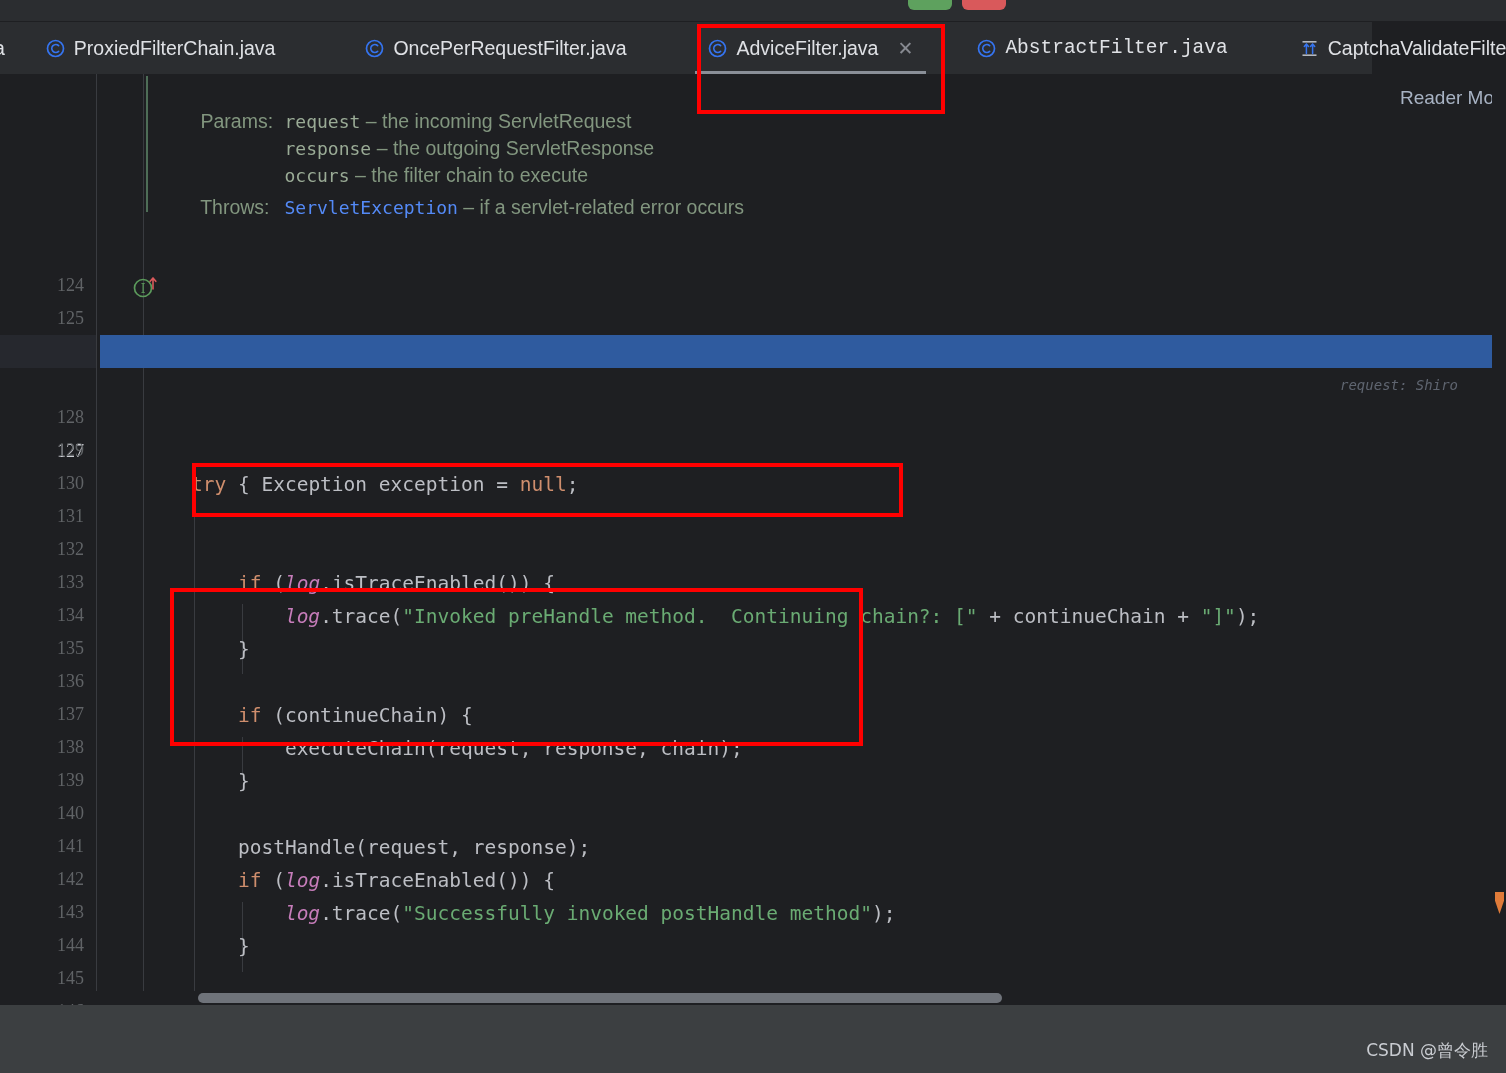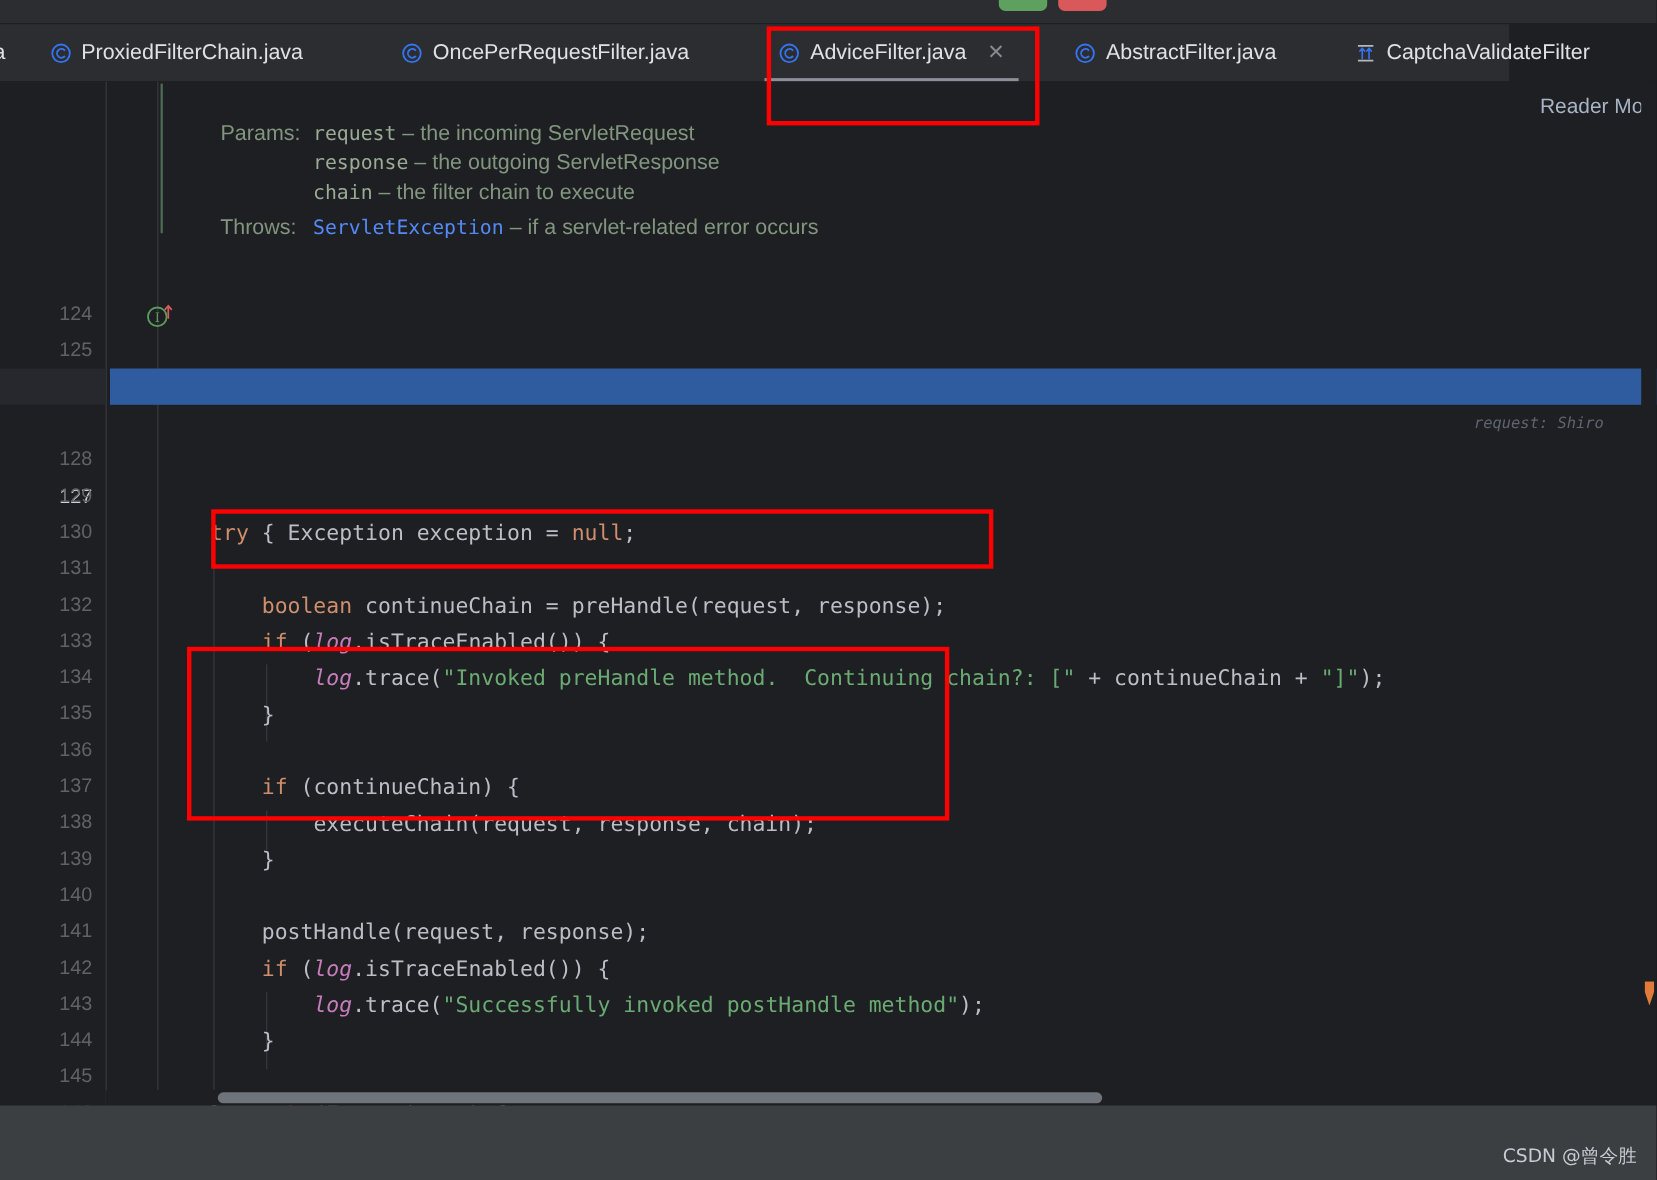--- a/index.html
+++ b/index.html
@@ -73,21 +73,21 @@
 
   .line {
     position: absolute; left: 0; width: 1506px; height: 33.3px;
     font-family: "DejaVu Sans Mono", monospace;
     font-size: 19.5px;
     line-height: 33.3px;
     white-space: pre;
   }
   .lnum {
     position: absolute; left: 0; width: 84px; text-align: right;
-    color: #606366; font-family: Liberation Sans, sans-serif;
+    color: #606366; font-family: Liberation Serif, serif;
     font-size: 18px; line-height: 33.3px;
   }
   .code {
     position: absolute; left: 144px; line-height: 33.3px; white-space: pre;
     color: #bcbec4;
   }
   .line.selected .lnum { color: #ced0d6; }
   .line.selected .selbar {
     position: absolute; left: 100px; top: 0; width: 1406px; height: 33.3px;
     background: #2f5b9f;
@@ -214,21 +214,21 @@
       <span class="icon-class">
         <svg width="19" height="19" viewBox="0 0 19 19">
           <circle cx="9.5" cy="9.5" r="8" fill="none" stroke="#3574f0" stroke-width="1.7"></circle>
           <path d="M12.6 6.6a4 4 0 1 0 0 5.8" fill="none" stroke="#3574f0" stroke-width="1.7" stroke-linecap="round"></path>
         </svg>
       </span>
       <span>AdviceFilter.java</span>
       <span class="tab-close">✕</span>
     </div>
 
-    <div class="tab" style="margin-left:30px;">
+    <div class="tab" style="margin-left:30px;font-family:Liberation Mono, monospace;">
       <span class="icon-class">
         <svg width="19" height="19" viewBox="0 0 19 19">
           <circle cx="9.5" cy="9.5" r="8" fill="none" stroke="#3574f0" stroke-width="1.7"></circle>
           <path d="M12.6 6.6a4 4 0 1 0 0 5.8" fill="none" stroke="#3574f0" stroke-width="1.7" stroke-linecap="round"></path>
         </svg>
       </span>
       <span>AbstractFilter.java</span>
     </div>
 
     <div class="tab" style="margin-left:38px;">
@@ -254,21 +254,21 @@
     <div class="docline" style="left:168px; top:13px;">
       <span>Params:</span>
     </div>
     <div class="docline" style="left:252px; top:13px;">
       <span class="mono">request</span><span> – </span><span>the incoming ServletRequest</span>
     </div>
     <div class="docline" style="left:252px; top:40px;">
       <span class="mono">response</span><span> – </span><span>the outgoing ServletResponse</span>
     </div>
     <div class="docline" style="left:252px; top:67px;">
-      <span class="mono">chain</span><span> – </span><span>the filter chain to execute</span>
+      <span class="mono">occurs</span><span> – </span><span>the filter chain to execute</span>
     </div>
     <div class="docline" style="left:168px; top:99px;">
       <span>Throws:</span>
     </div>
     <div class="docline" style="left:252px; top:99px;">
       <span class="monoblue">ServletException</span><span> – </span><span>if a servlet-related error occurs</span>
     </div>
 
     <div class="reader-mode">Reader Mo</div>
 
@@ -317,21 +317,20 @@
       <span class="code">    <span class="kw">try</span> <span class="pln">{</span></span>
     </div>
 
     <div class="line" style="top:360px;">
       <span class="lnum">130</span>
       <span class="code"></span>
     </div>
 
     <div class="line" style="top:393px;padding-left:27px;">
       <span class="lnum">131</span>
-      <span class="code">        <span class="kw">boolean</span> <span class="pln">continueChain = preHandle(request, response);</span></span>
     </div>
 
     <div class="line" style="top:426px;">
       <span class="lnum">132</span>
       <span class="code">        <span class="kw">if</span> <span class="pln">(</span><span class="fld">log</span><span class="pln">.isTraceEnabled()) {</span></span>
     </div>
 
     <div class="line" style="top:459px;">
       <span class="lnum">133</span>
       <span class="code">            <span class="fld">log</span><span class="pln">.trace(</span><span class="str">"Invoked preHandle method.  Continuing chain?: ["</span><span class="pln"> + continueChain + </span><span class="str">"]"</span><span class="pln">);</span></span>

